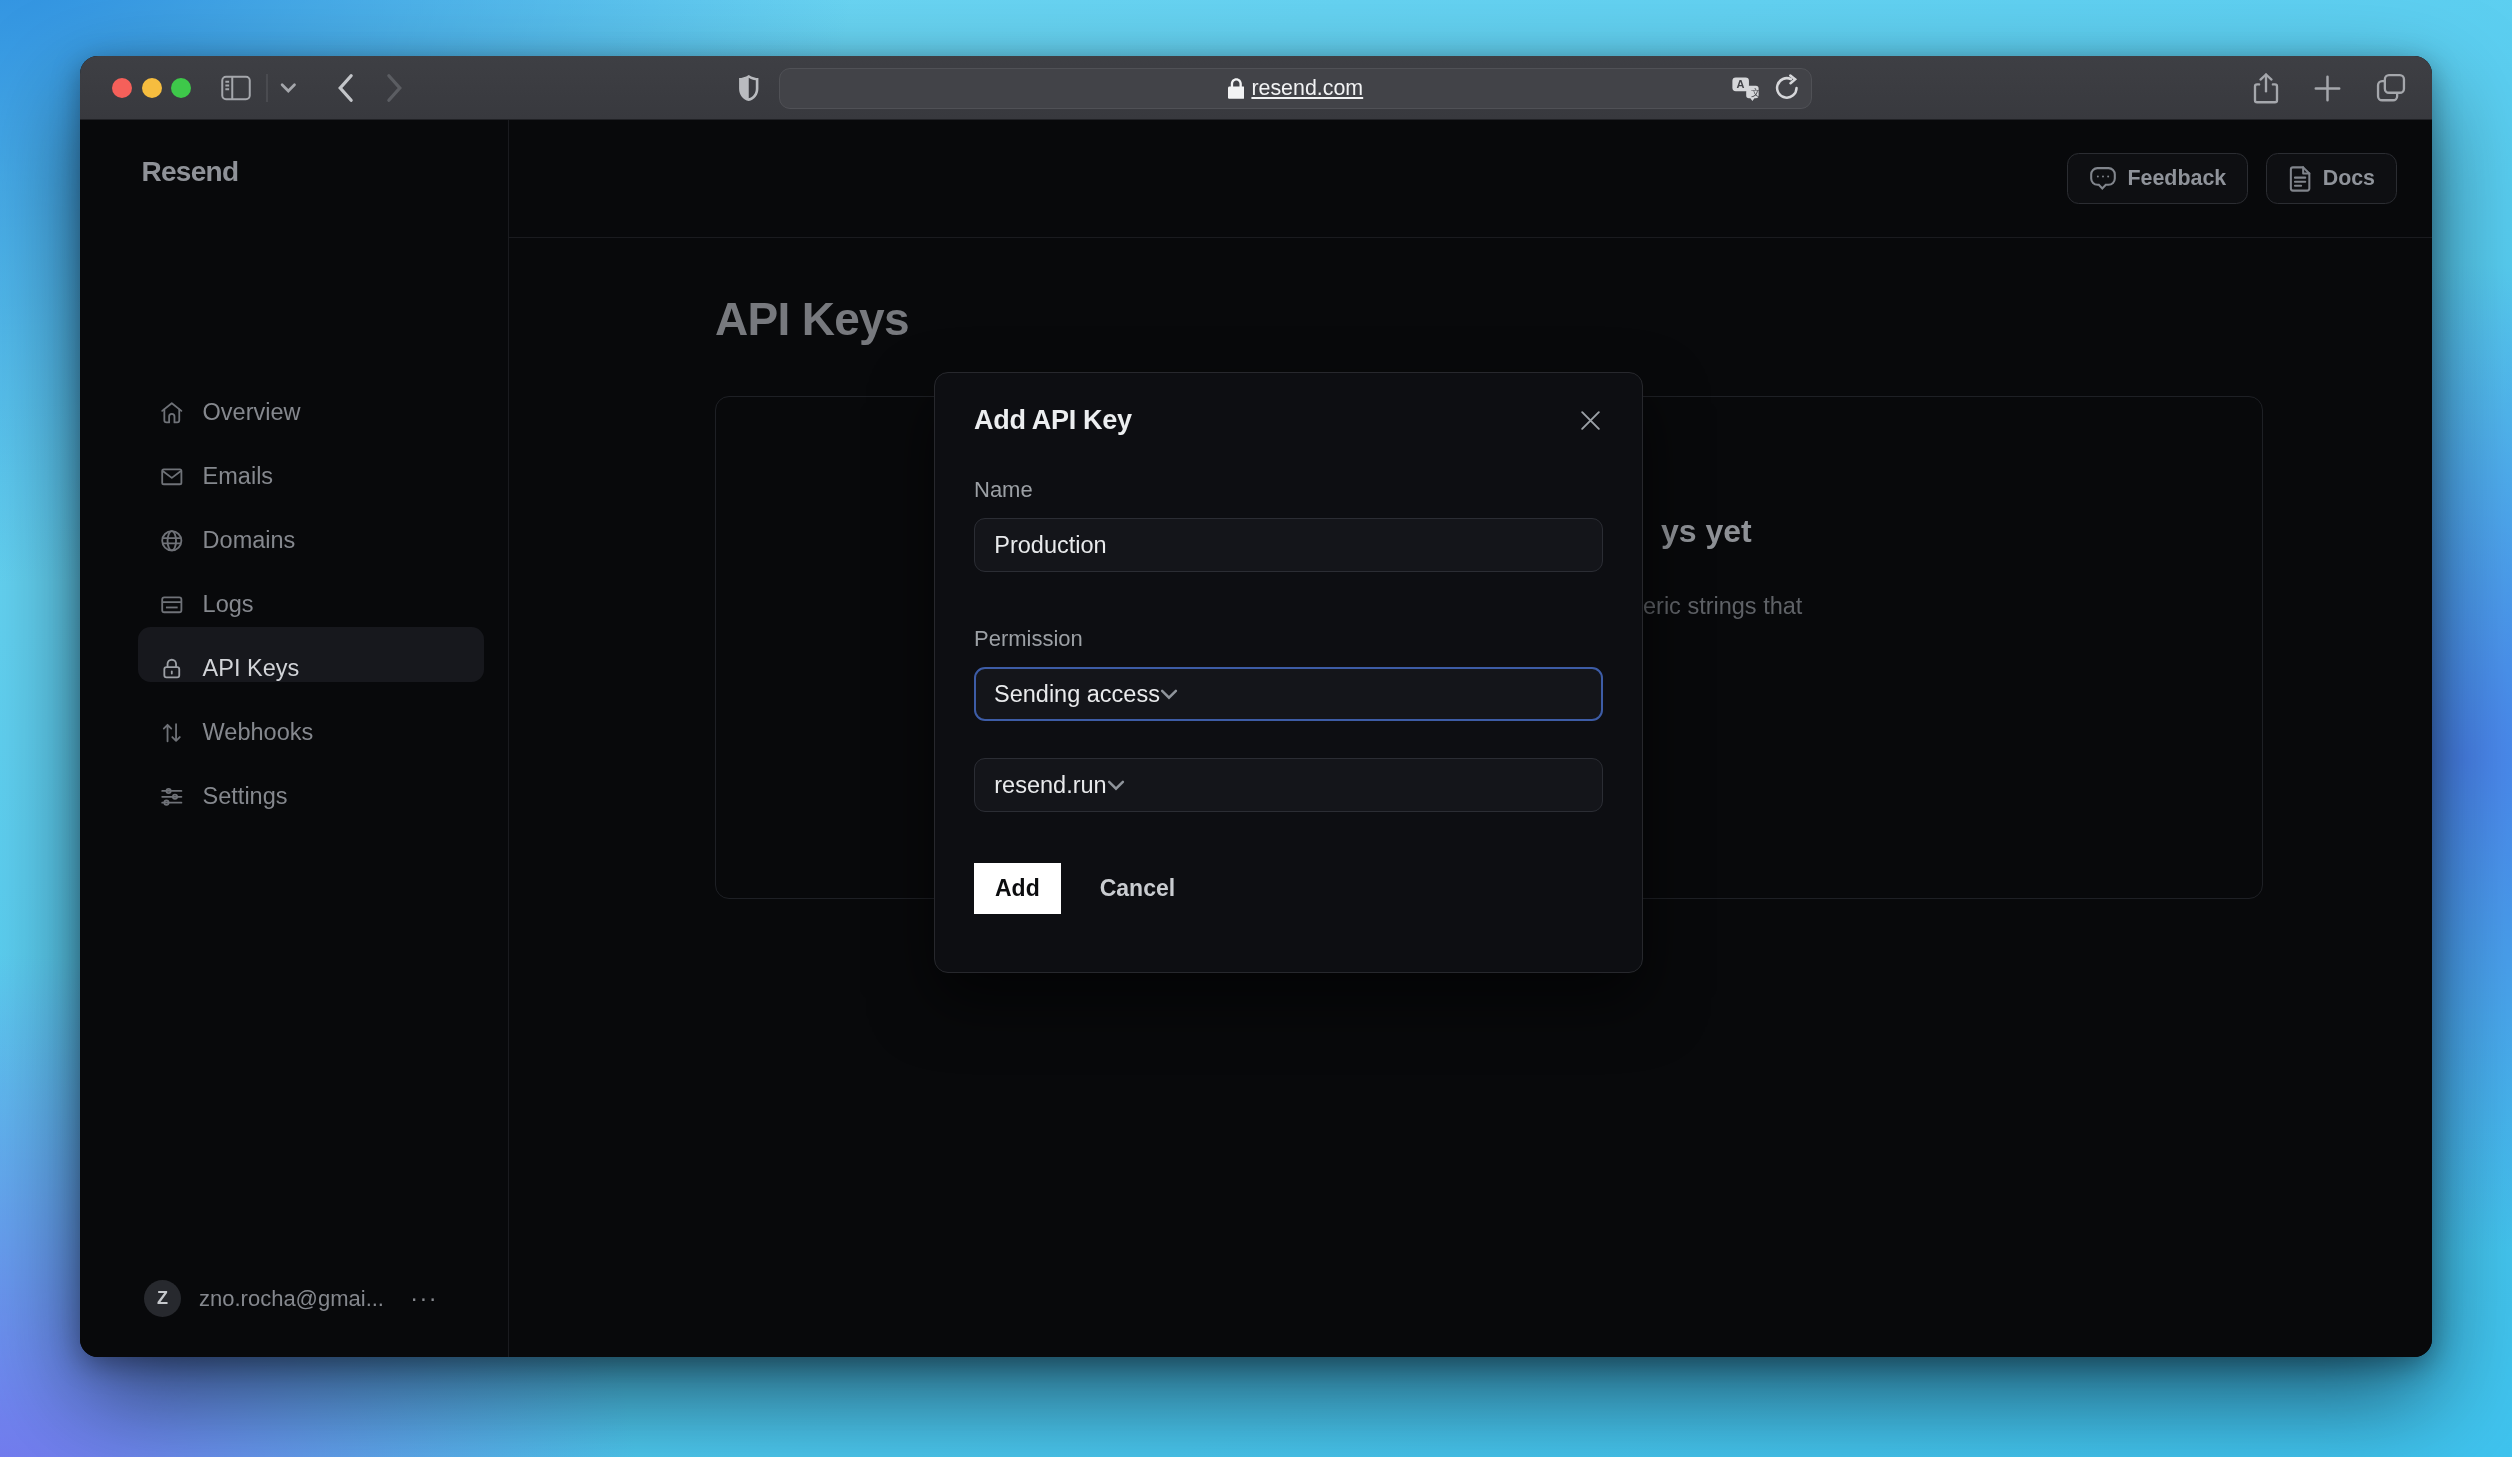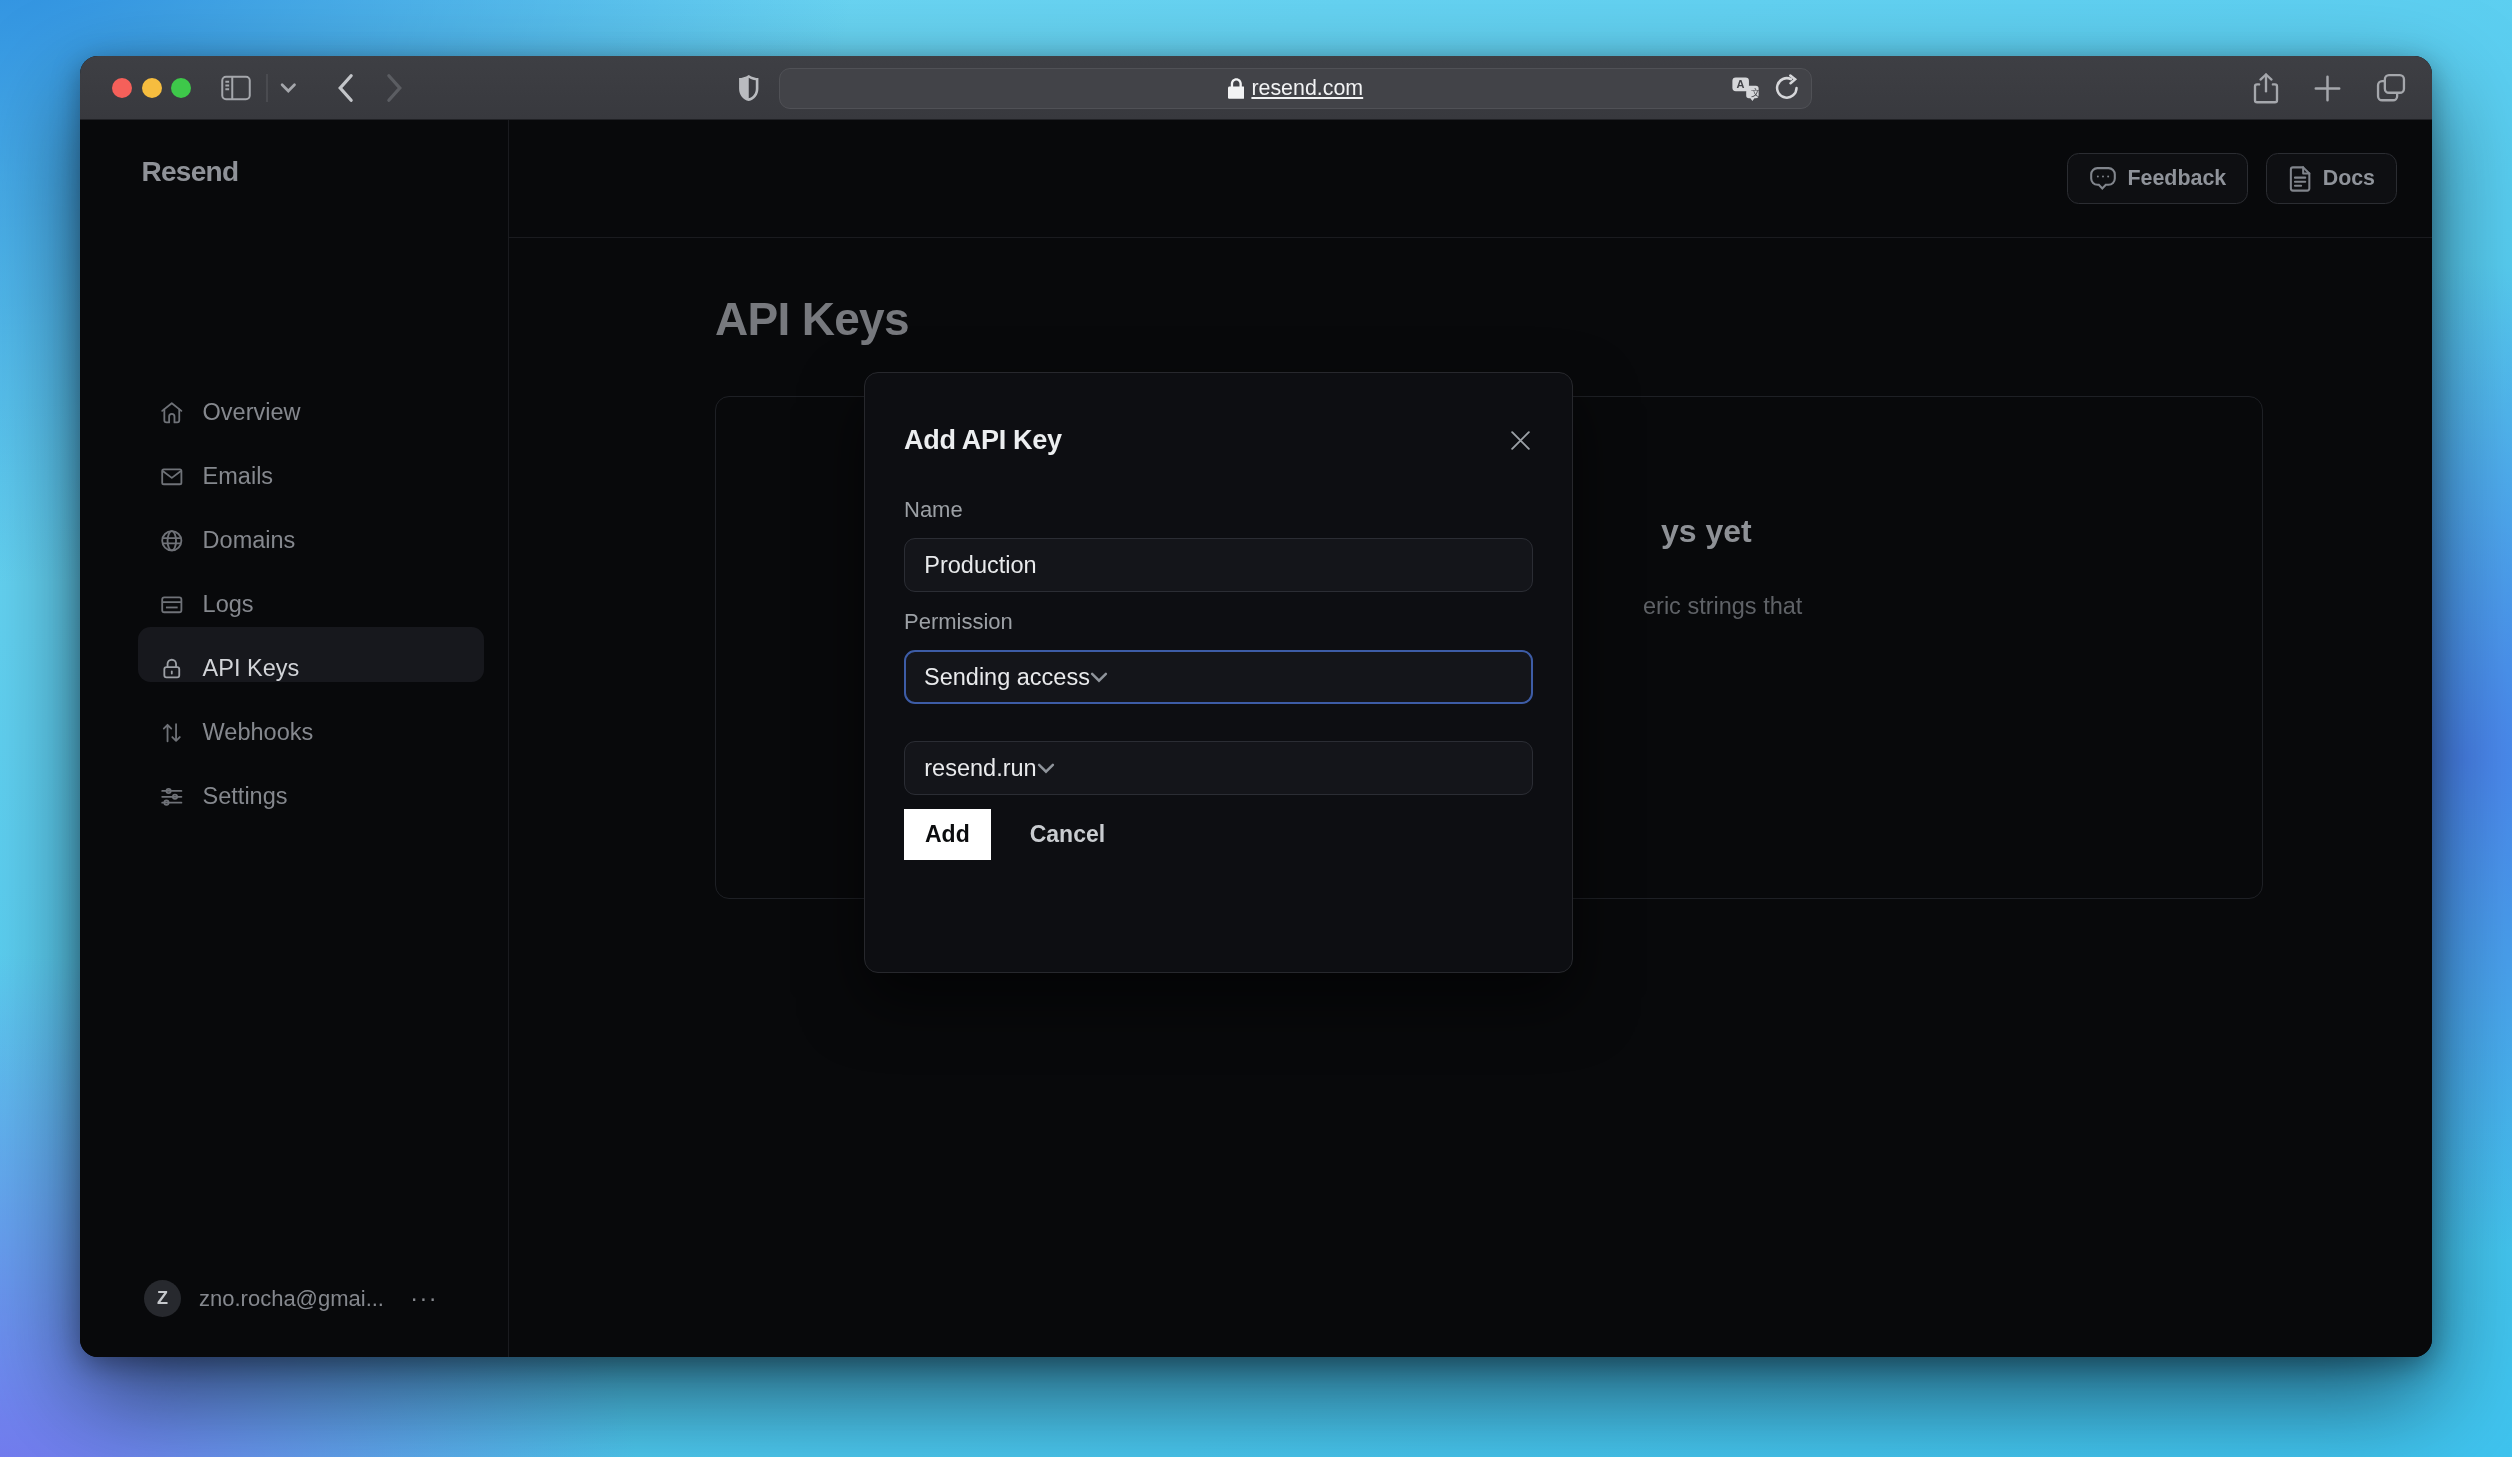--- a/index.html
+++ b/index.html
@@ -84,35 +84,35 @@
     color:#8f939a; font-size:21.4px; font-weight:bold;
   }
   .hdr-btn .ic { display:flex; color:#81858c; }
   .content { position:relative; flex:1; }
   .page-title { position:absolute; left:206px; top:54px; font-size:46px; font-weight:bold; letter-spacing:-0.7px; color:#77797e; }
   .empty-card { position:absolute; left:206px; top:158px; width:1548px; height:503px; border:1.4px solid #1e2025; border-radius:14px; }
   .frag-head { position:absolute; left:945px; top:116px; font-size:32px; font-weight:bold; color:#8e9196; }
   .frag-body { position:absolute; left:927px; top:196px; font-size:23.5px; color:#5f6267; }
   
   .modal {
-    position:absolute; left:784px; top:316px; width:709px; height:601px;
+    position:absolute; left:854px; top:316px; width:709px; height:601px;
     background:var(--modal-bg); border:1.4px solid var(--modal-border); border-radius:14px;
-    padding:52px 39px 0 39px;
+    padding:32px 39px 0 39px;
     box-shadow:0 28px 62px rgba(0,0,0,.6);
     z-index:5;
   }
   .modal-head { display:flex; align-items:center; justify-content:space-between; margin-bottom:41px; }
   .modal-title { font-size:27px; font-weight:bold; color:#eceef0; letter-spacing:-0.3px; }
   .modal-close { color:#9ba0a6; display:flex; cursor:default; }
   .field-label { font-size:22px; color:#9ca0a5; margin-bottom:15px; }
   .control {
     height:54px; border-radius:11px; background:var(--control-bg);
     border:1.4px solid var(--control-border);
     display:flex; align-items:center; padding:0 19.3px; font-size:23.5px; color:#e9eaec;
-    width:100%; margin-bottom:17px; position:relative;
+    width:100%; margin-bottom:54px; position:relative;
   }
   input.control { outline:none; font-family:inherit; }
   .select { justify-content:flex-start; cursor:default; }
   .select .chev { color:#8f949b; display:flex; }
   .select.focused { border:2.8px solid var(--focus-ring); padding:0 18px; margin-bottom:37px; }
   .btn-row { display:flex; align-items:center; gap:39px; margin-top:-2.8px; }
   .btn-add {
     background:#ffffff; color:#0b0c0e; border:none; border-radius:0;
     height:51px; padding:0 21px; font-size:23px; font-weight:bold; font-family:inherit;
   }

